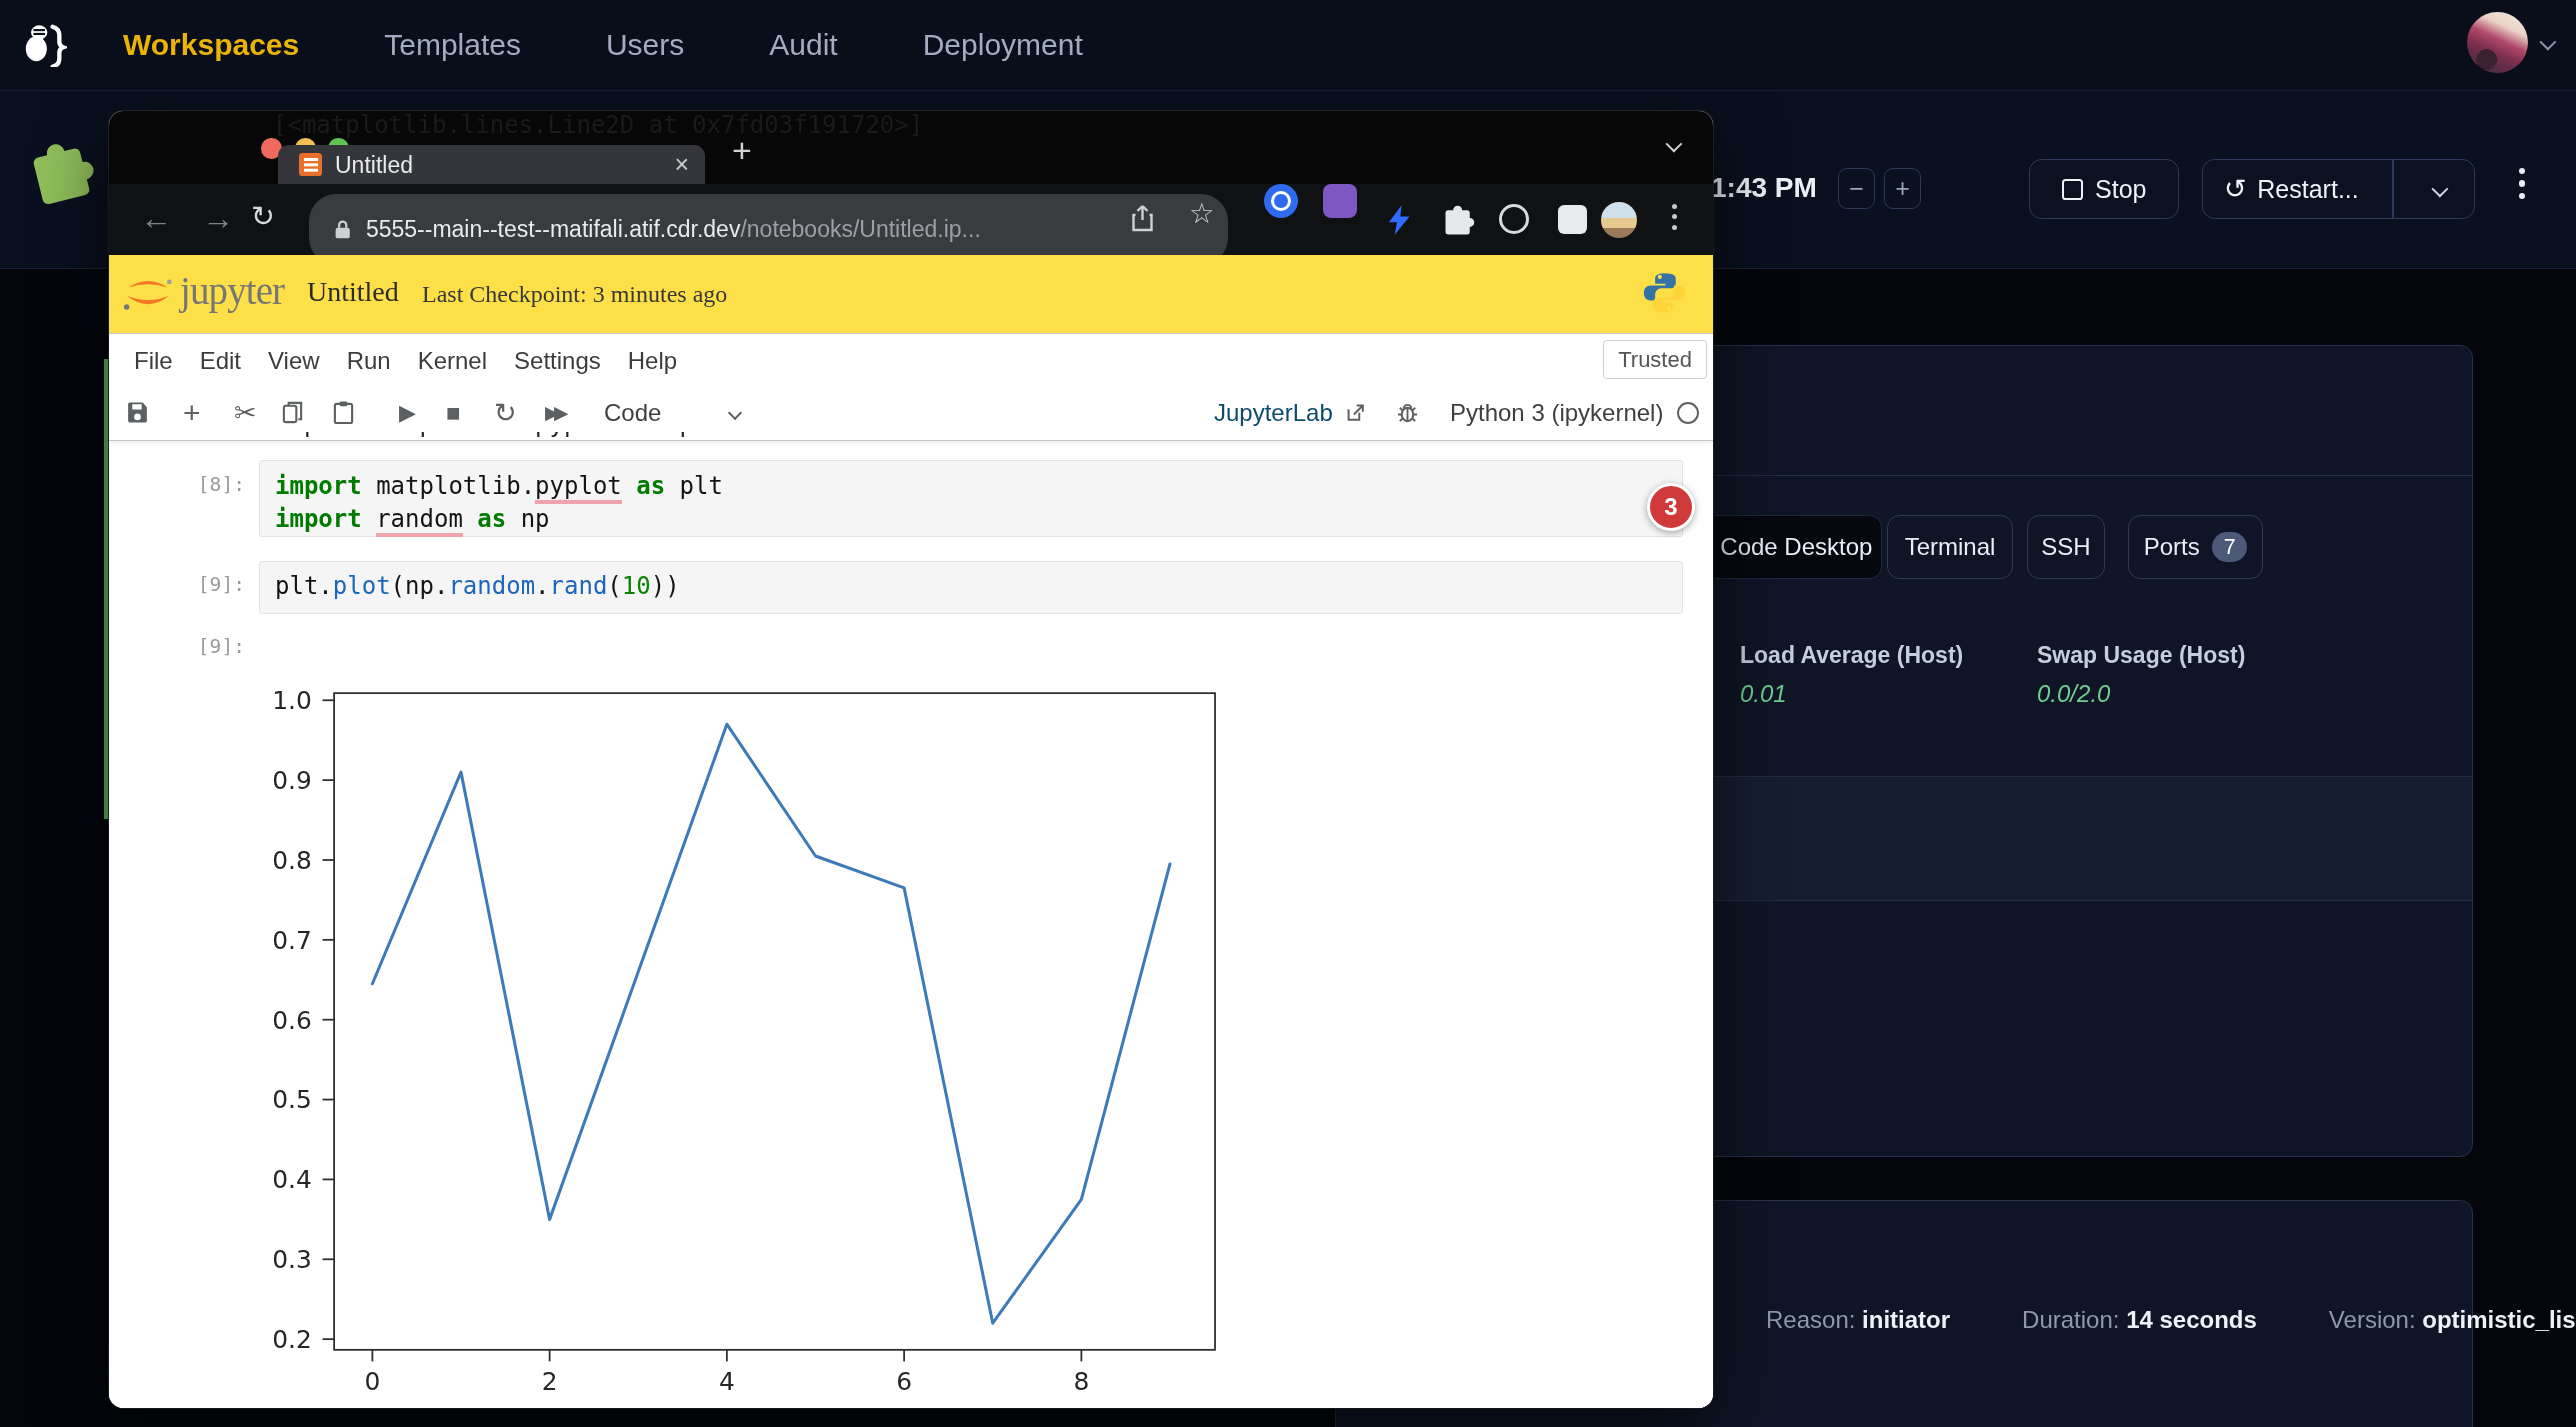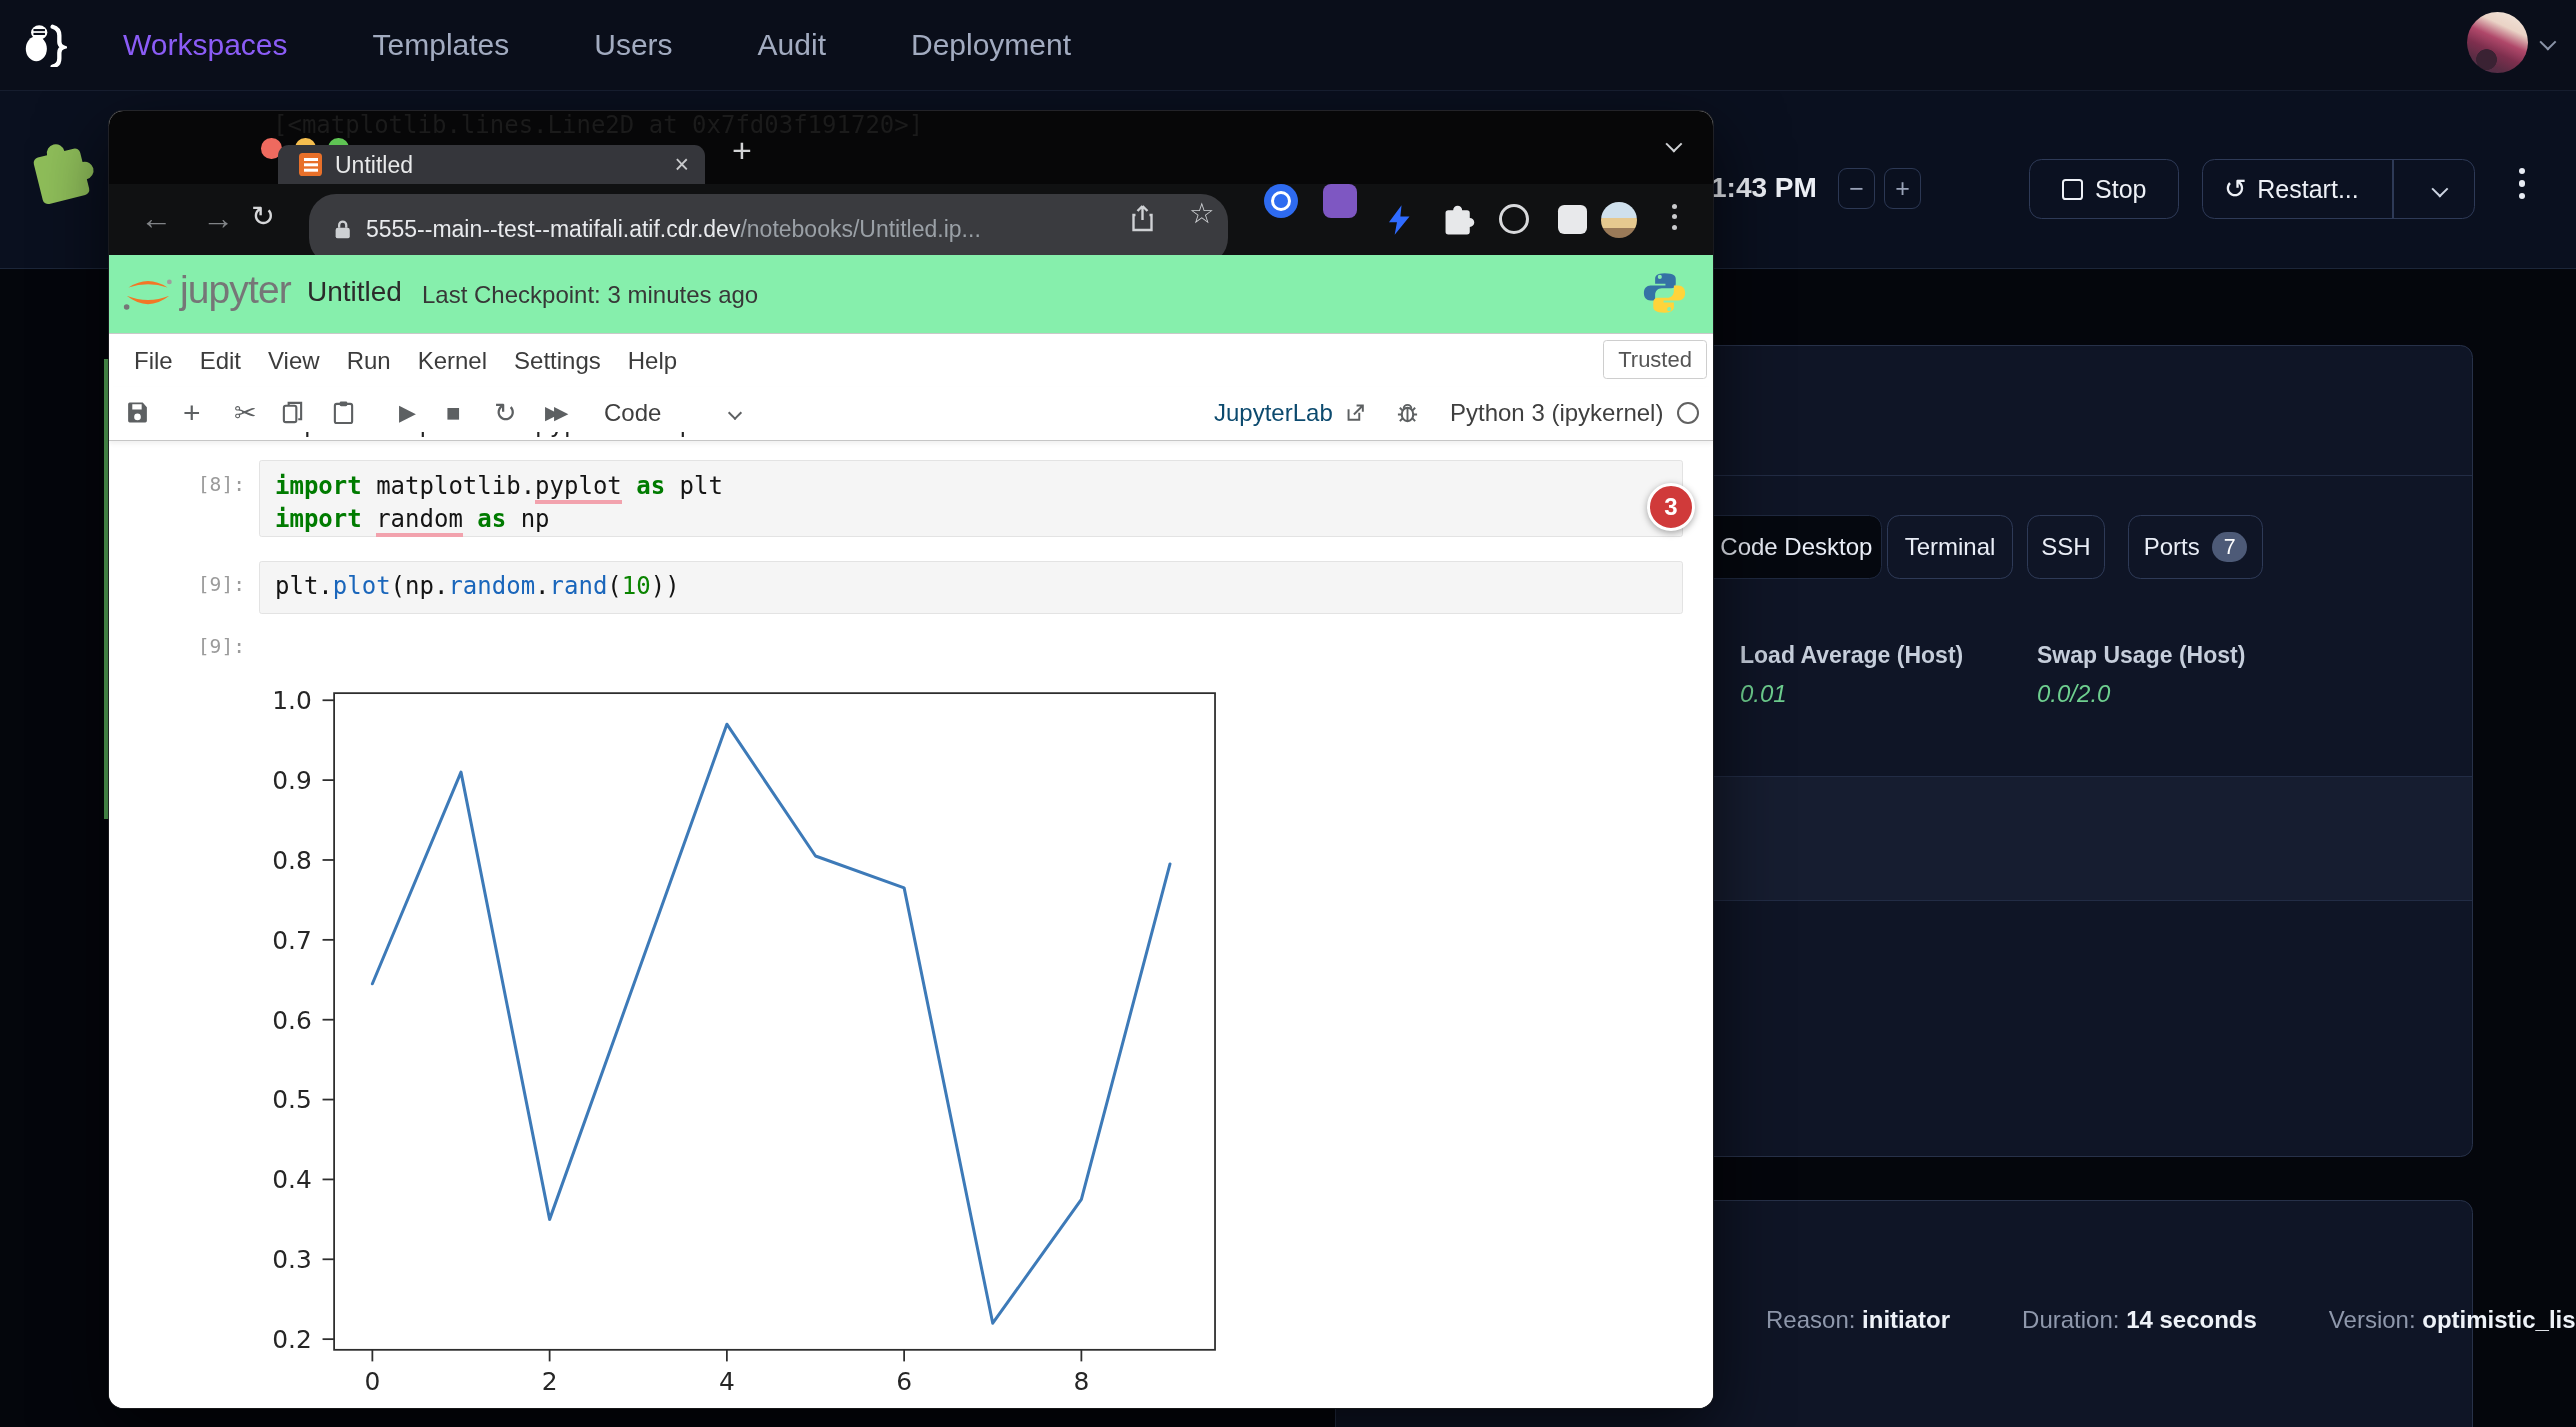--- a/index.html
+++ b/index.html
@@ -2,21 +2,21 @@
 <html style="font-size:14.2px"><head>
 <meta charset="utf-8">
 <style>
   html,body{margin:0;padding:0;background:#000;}
   #screen{position:relative;width:2576px;height:1428px;background:#04060c;overflow:hidden;
     font-family:"Liberation Sans",sans-serif;-webkit-font-smoothing:antialiased;}
   
   #topnav{position:absolute;left:0;top:0;width:2576px;height:90px;background:#0a0e1a;border-bottom:1.3px solid #161d2e;z-index:20;}
   #nav-items{position:absolute;left:123px;top:0;height:90px;display:flex;gap:85px;align-items:center;font-size:30px;}
   .nav-item{color:#a2abc0;cursor:pointer;white-space:nowrap;}
-  .nav-item.active{color:#8b5cf6;font-weight:400;}
+  .nav-item.active{color:#eab308;font-weight:700;}
   #coder-logo{position:absolute;left:21.4px;top:21.4px;}
   #nav-avatar{position:absolute;left:2467px;top:11.6px;width:61px;height:61px;border-radius:50%;
     background:radial-gradient(circle at 32% 78%, #3a2233 0 16%, rgba(0,0,0,0) 17%),
     linear-gradient(205deg,#f3e9df 0%,#ead3c6 28%,#b0486a 46%,#7e2f4e 62%,#5c2c44 78%,#403049 100%);}
   #nav-chev{position:absolute;left:2542px;top:36px;color:#8b94a8;}
   .chev{display:inline-block;width:9.8px;height:9.8px;border-right:2.7px solid currentColor;border-bottom:2.7px solid currentColor;transform:rotate(45deg);}
   
   #ws-header{position:absolute;left:0;top:90px;width:2576px;height:178px;background:#0a101f;border-bottom:1.3px solid #1c2639;z-index:1;}
   #tile-cut{position:absolute;left:0;top:302px;width:119px;height:57px;background:#04060c;z-index:2;}
   #app-puzzle{position:absolute;left:27px;top:46px;transform:rotate(-14deg);}
@@ -75,21 +75,21 @@
   #ext-purple{left:1214px;width:34px;height:34px;border-radius:8px;background:#7e57c2;position:absolute;}
   #ext-puzzle{left:1332px;position:absolute;top:18px;}
   #ext-ring{left:1390px;width:30px;height:30px;border:3.1px solid #d8d9db;border-radius:50%;position:absolute;top:19.6px;box-sizing:border-box;}
   #ext-square{left:1449px;width:29px;height:29px;background:#e8e9eb;border-radius:6.2px;position:absolute;top:20.5px;}
   #chrome-avatar{left:1492px;width:36px;height:36px;border-radius:50%;position:absolute;top:18px;
     background:linear-gradient(180deg,#cfe0ec 0 45%,#e6c98f 45% 72%,#9a7a58 72%);}
   #chrome-kebab{position:absolute;left:1563px;top:19.6px;display:flex;flex-direction:column;gap:5.3px;}
   #chrome-kebab i{width:5.3px;height:5.3px;border-radius:50%;background:#c8c9cb;}
   
   #content{position:absolute;left:0;top:144px;width:100%;height:1153px;background:#fff;}
-  #jheader{position:absolute;left:0;top:144px;width:1604px;height:78px;background:#86efac;border-bottom:1.3px solid #c9c9c9;}
+  #jheader{position:absolute;left:0;top:144px;width:1604px;height:78px;background:#fde047;border-bottom:1.3px solid #c9c9c9;font-family:Liberation Serif, serif;}
   #jwordmark{position:absolute;left:71px;top:12.5px;font-size:39px;color:#767677;letter-spacing:-0.9px;}
   #nb-title{position:absolute;left:198px;top:21.4px;font-size:28px;font-weight:500;color:#2b2b2b;}
   #nb-checkpoint{position:absolute;left:313px;top:26px;font-size:24px;color:#373737;text-align:center;}
   #menubar{position:absolute;left:0;top:223px;width:1604px;height:53px;border-bottom:1.8px solid #c9c9c9;background:#fff;}
   #menu-items{display:flex;gap:27px;padding-left:25px;height:100%;align-items:center;font-size:24px;color:#3c3c3c;}
   #trusted{position:absolute;left:1494px;top:6.2px;height:39px;padding:0 14.2px;border:1.3px solid #cecece;border-radius:3.6px;
     display:flex;align-items:center;font-size:22px;color:#555;background:#fff;box-sizing:border-box;}
   #jtoolbar{position:absolute;left:0;top:276px;width:1604px;height:53px;background:#fff;border-bottom:1.8px solid #c6c6c6;box-shadow:0 2.7px 4.5px rgba(0,0,0,.06);}
   .tbi{position:absolute;top:0;height:51px;display:flex;align-items:center;color:#5d6062;font-size:24px;}
   #cliprow{position:absolute;left:166px;top:321px;width:1157px;height:7.1px;overflow:hidden;z-index:3;}

